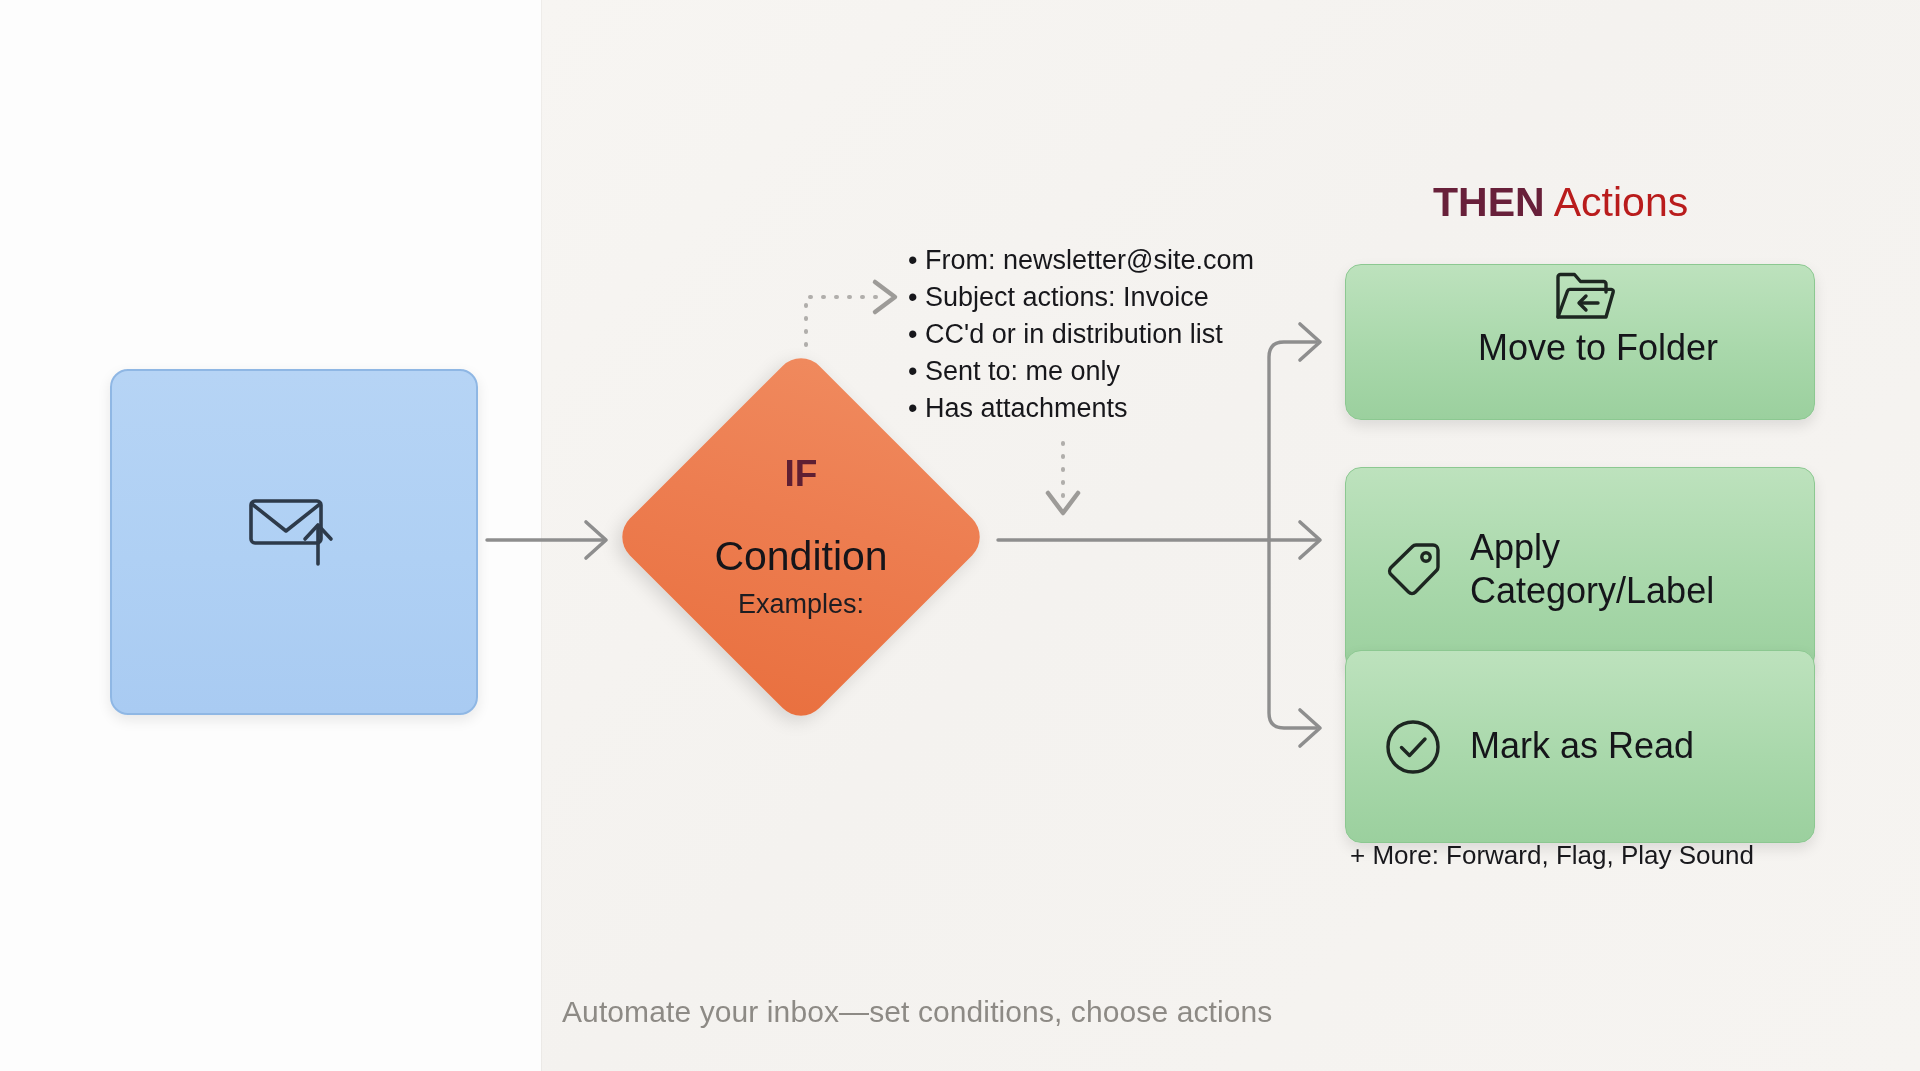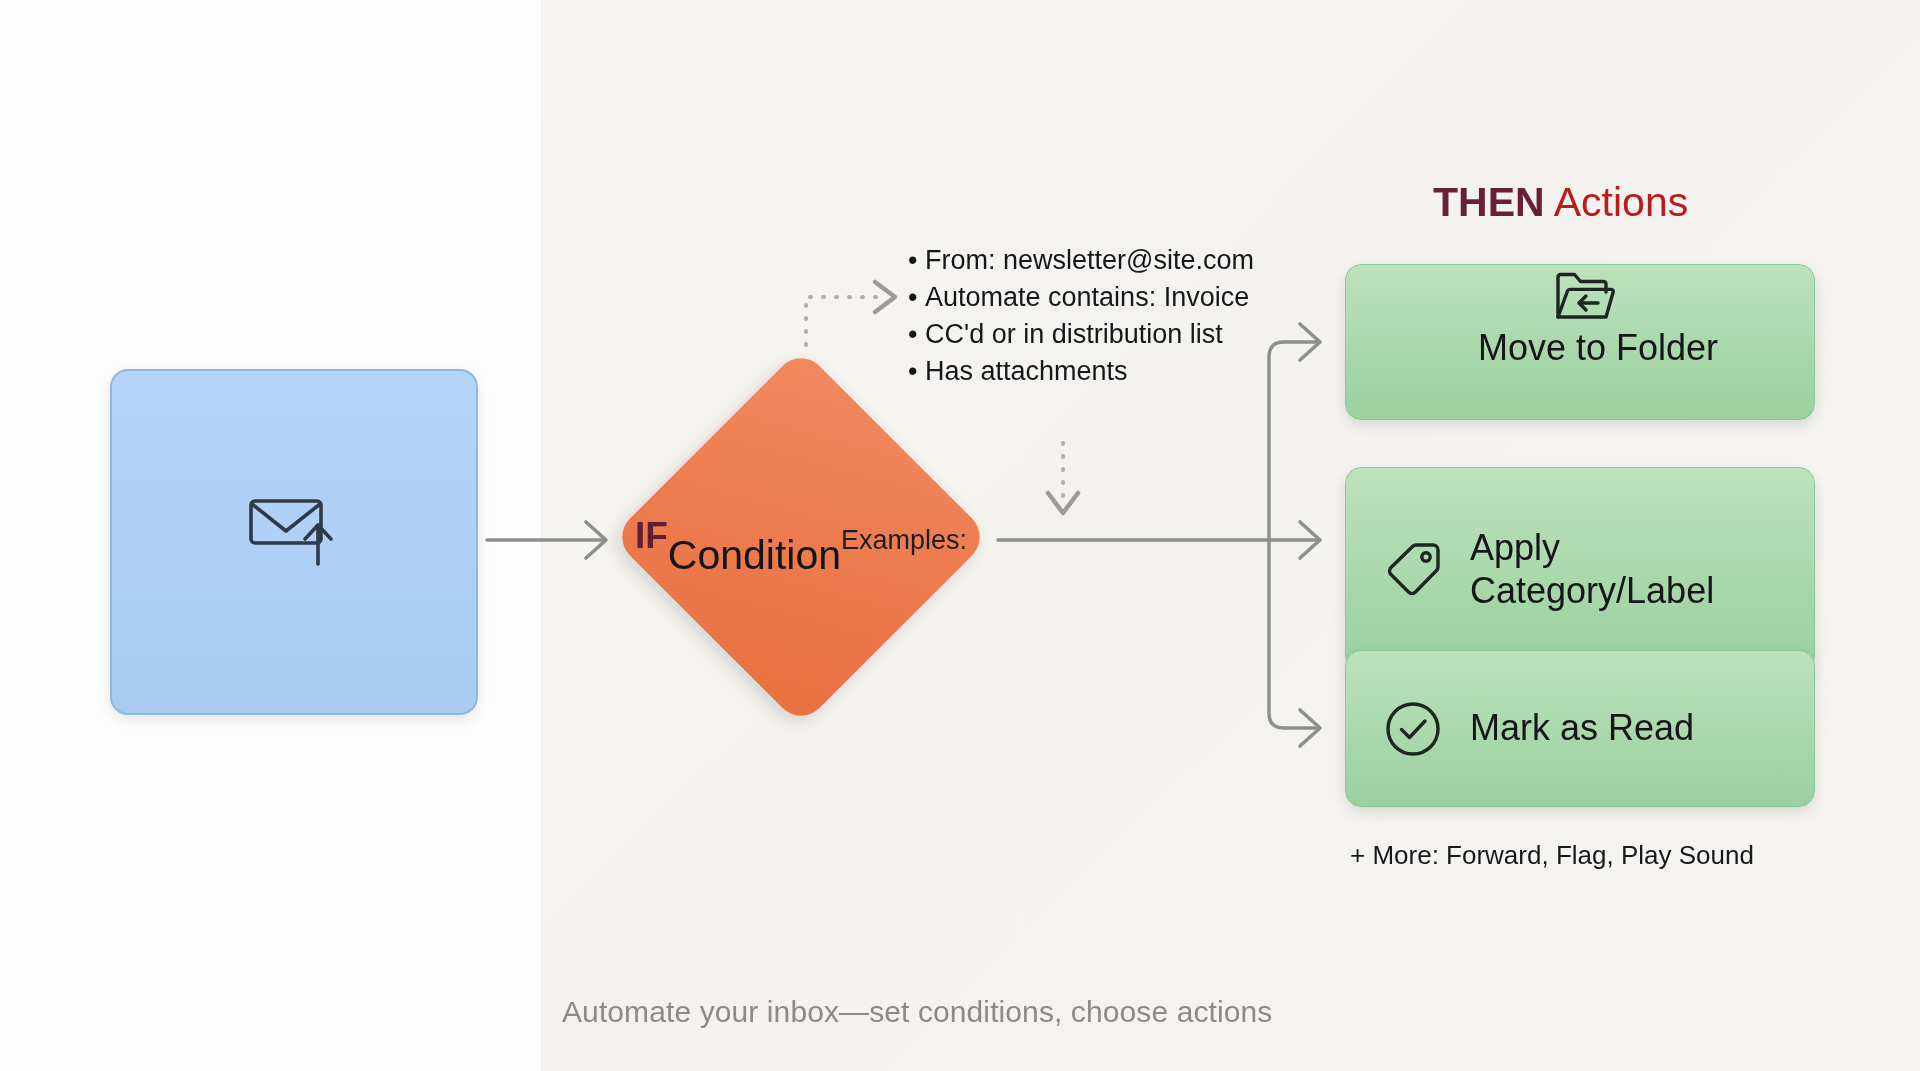--- a/index.html
+++ b/index.html
@@ -87,21 +87,21 @@
     border-radius: 26px;
     background: linear-gradient(150deg, #f08a5e 0%, #ed7d50 45%, #e9703f 100%);
     transform: rotate(45deg);
     box-shadow: 0 7px 18px rgba(0,0,0,0.13);
   }
   #if-diamond .dia-text {
     position: absolute;
     left: 0; top: 0;
     width: 378px; height: 378px;
     display: flex;
-    flex-direction: row;
+    flex-direction: column;
     align-items: center;
     justify-content: center;
     text-align: center;
   }
   #if-diamond .dia-if {
     font-size: 37px;
     font-weight: 700;
     color: #5e1f33;
     line-height: 1.1;
     margin-bottom: 2px;
@@ -165,21 +165,21 @@
     background: linear-gradient(180deg, #bde2bd 0%, #a9d8ab 55%, #9bd09e 100%);
     border: 1px solid #8cc891;
     box-shadow: 0 6px 14px rgba(0,0,0,0.10);
     display: flex;
     align-items: center;
     padding-left: 36px;
     box-sizing: border-box;
   }
   #action-0 { top: 264px; height: 156px; flex-direction: column; }
   #action-1 { top: 467px; height: 205px; }
-  #action-2 { top: 650px; height: 157px; align-items: center; }
+  #action-2 { top: 650px; height: 193px; align-items: center; }
   .action-box .act-icon {
     flex: 0 0 auto;
     width: 62px;
     height: 62px;
     margin-right: 26px;
     display: flex;
     align-items: center;
     justify-content: center;
   }
   .action-box .act-label {
@@ -267,24 +267,27 @@
       <div class="dia-cond">Condition</div>
       <div class="dia-ex">Examples:</div>
     </div>
   </div>
 
   <div id="conditions-list">
     <div class="cond-item">
       <span class="dot">•</span><span>From: newsletter@site.com</span>
     </div>
     <div class="cond-item">
-      <span class="dot">•</span><span>Automate contains: Invoice</span>
+      <span class="dot">•</span><span>Subject actions: Invoice</span>
     </div>
     <div class="cond-item">
       <span class="dot">•</span><span>CC'd or in distribution list</span>
+    </div>
+    <div class="cond-item">
+      <span class="dot">•</span><span>Sent to: me only</span>
     </div>
     <div class="cond-item">
       <span class="dot">•</span><span>Has attachments</span>
     </div>
   </div>
 
   <div id="then-header">
     <span class="then-word">THEN</span><span class="actions-word"> Actions</span>
   </div>
 

